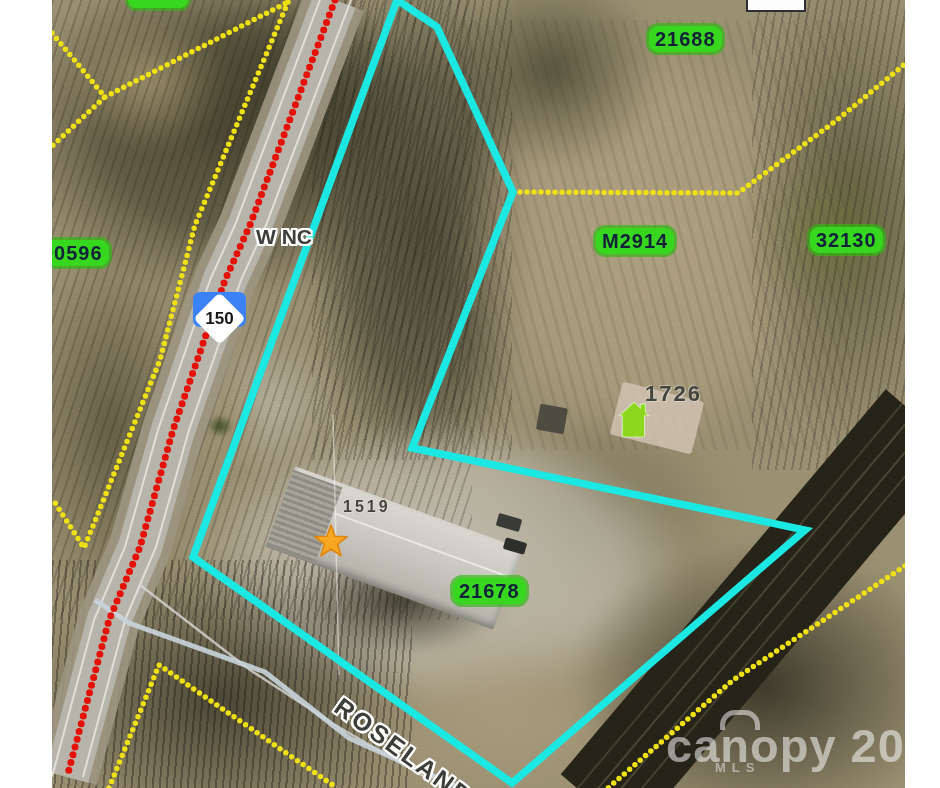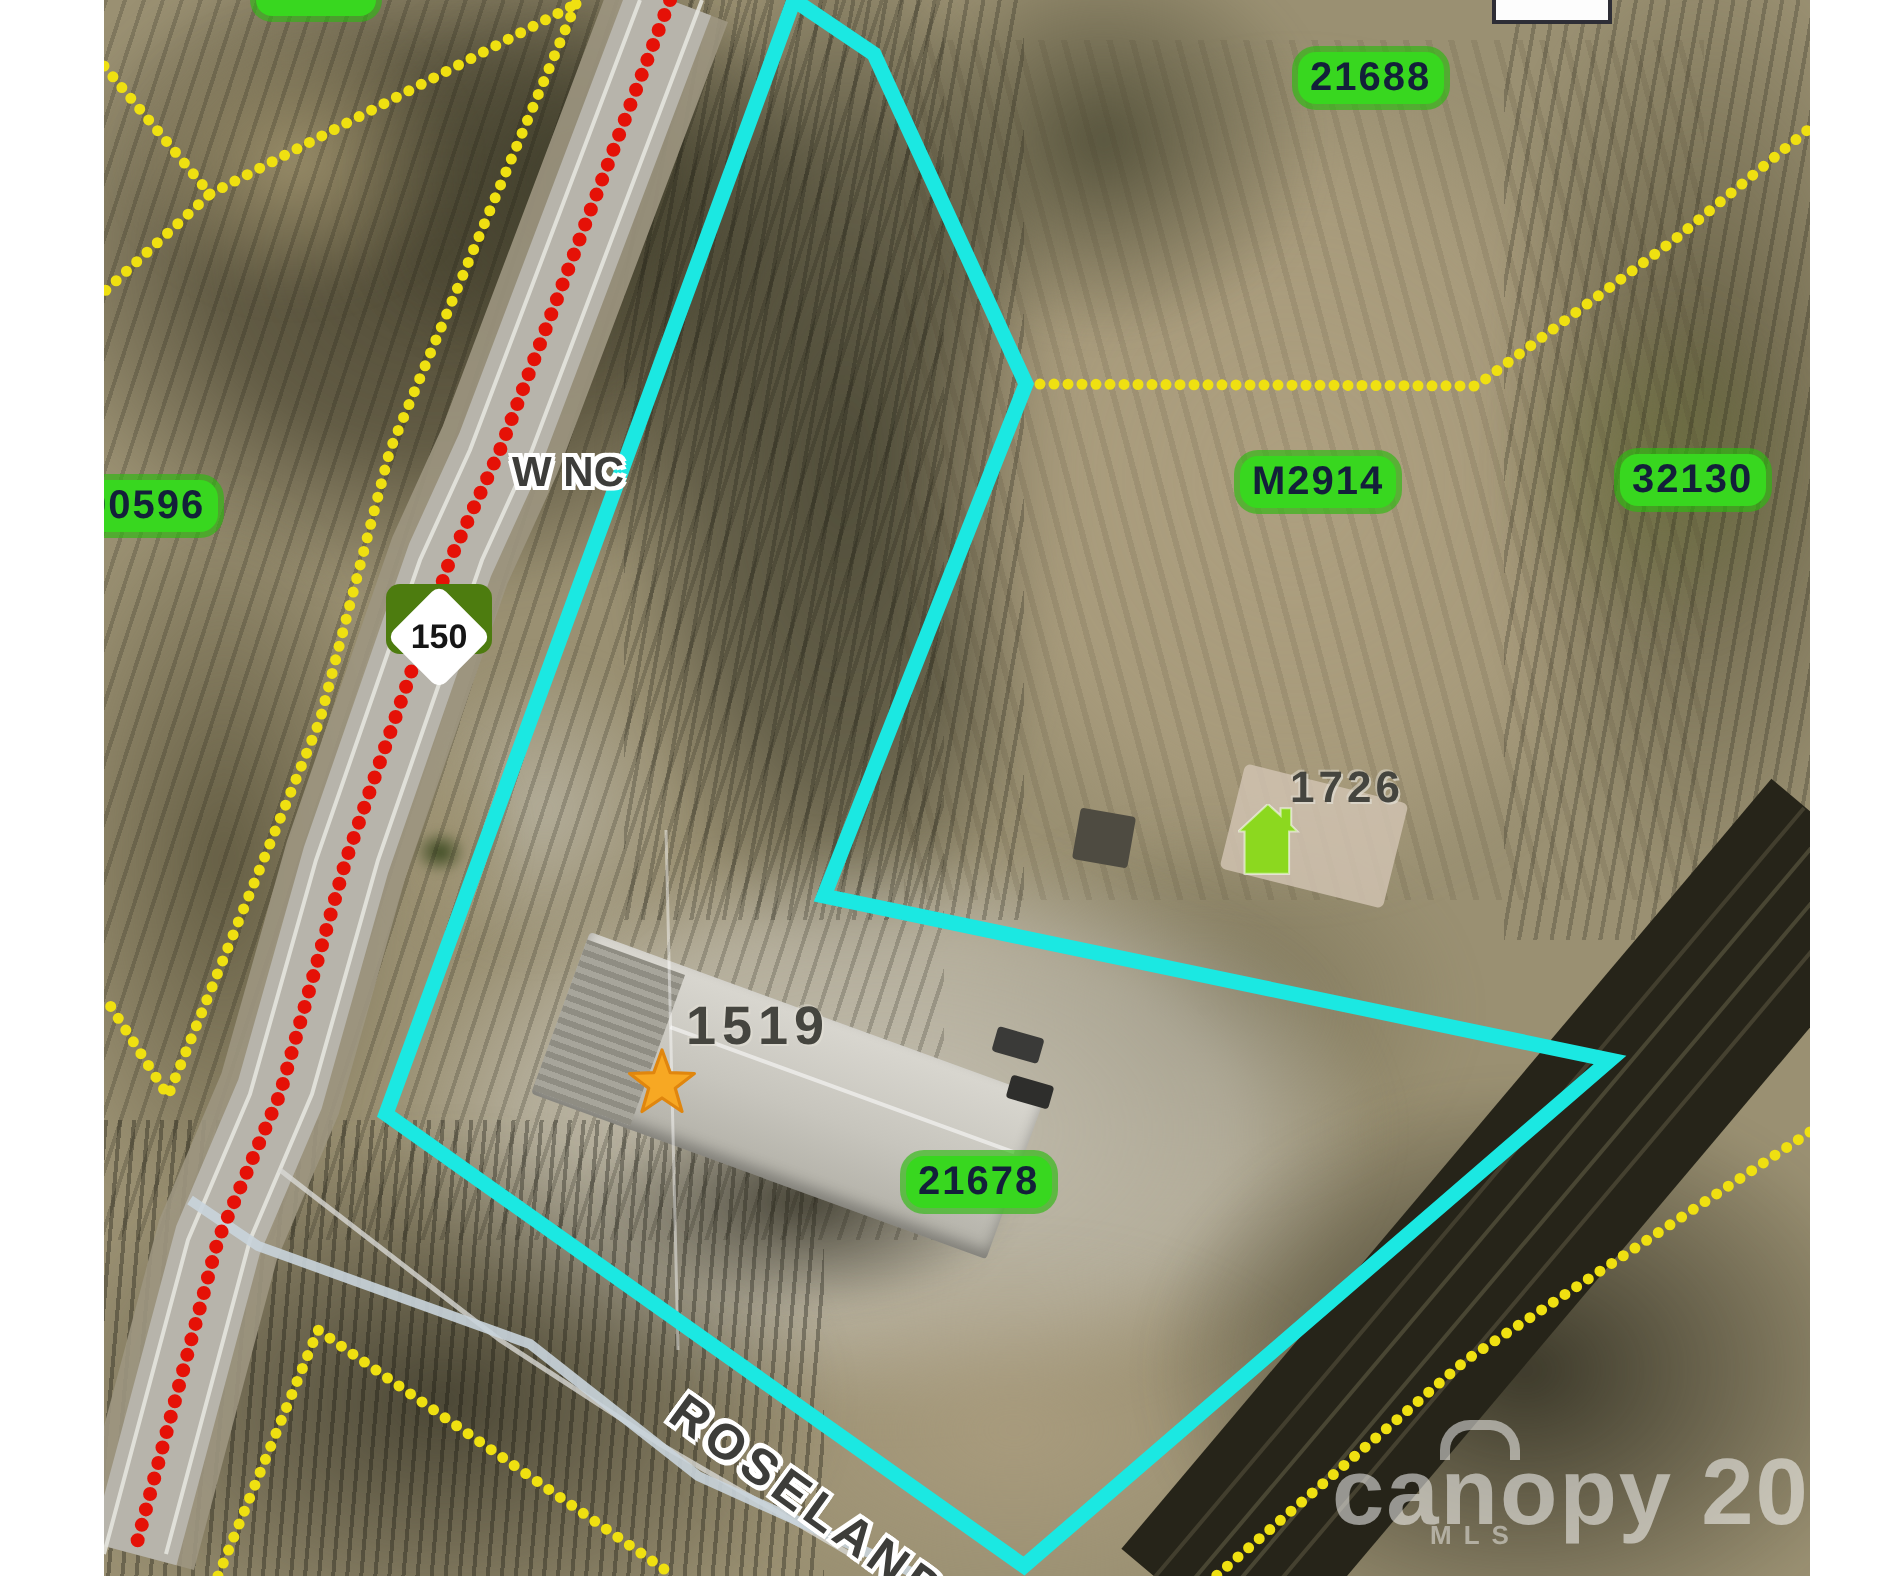--- a/index.html
+++ b/index.html
@@ -24,21 +24,21 @@
   
   .halo{color:#3d3d3a;font-weight:bold;
         text-shadow:-2px 0 0 #fff,2px 0 0 #fff,0 -2px 0 #fff,0 2px 0 #fff,
         -2px -2px 0 #fff,2px 2px 0 #fff,-2px 2px 0 #fff,2px -2px 0 #fff;}
   #roadname{position:absolute;left:128px;top:224px;width:132px;z-index:40;
             text-align:right;font-size:21px;line-height:25px;}
   #roseland{position:absolute;left:294px;top:692px;z-index:40;font-size:25px;
             letter-spacing:3px;transform:rotate(36deg);transform-origin:left top;}
   
   #shield{position:absolute;left:141px;top:292px;width:53px;height:35px;z-index:40;
-          background:#4d7c0f;border-radius:7px;}
+          background:#3b82f6;border-radius:7px;}
   #shield .diamond{position:absolute;left:8px;top:8px;width:37px;height:37px;
           background:#ffffff;transform:rotate(45deg);border-radius:5px;}
   #shield .num{position:absolute;left:0;top:17px;width:100%;text-align:center;
           font-size:17px;font-weight:bold;color:#151515;letter-spacing:0;}
   
   .wm{position:absolute;z-index:45;color:rgba(255,255,255,.52);font-weight:bold;white-space:nowrap;}
   #wm-forsale{left:738px;top:686px;font-size:37px;}
   #wm-canopy{left:614px;top:718px;font-size:47px;letter-spacing:1px;font-weight:bold;}
   #wm-arc{position:absolute;left:668px;top:710px;width:30px;height:15px;z-index:45;
           border:5px solid rgba(255,255,255,.5);border-bottom:none;
@@ -121,26 +121,26 @@
       </g>
 
       <polygon points="345,0 385,27 461,192 360,448 753,530 460,783 141,557" fill="none" stroke="#1be8e2" stroke-width="7.5" stroke-linejoin="miter"></polygon>
     </svg>
 
     <div id="toplabel"></div>
     <div id="topbox"></div>
 
     <div class="plabel" style="left:597px;top:26px;">21688</div>
     <div class="plabel" style="left:-16px;top:240px;">00596</div>
-    <div class="plabel" style="left:568px;top:228px;">M2914</div>
+    <div class="plabel" style="left:544px;top:228px;">M2914</div>
     <div class="plabel" style="left:758px;top:227px;">32130</div>
     <div class="plabel" style="left:401px;top:578px;">21678</div>
 
     <div class="addr" style="left:593px;top:381px;font-size:22px;letter-spacing:2px;">1726</div>
-    <div class="addr" style="left:291px;top:498px;font-size:27px;letter-spacing:3px;">1519</div>
+    <div class="addr" style="left:291px;top:498px;font-size:16px;letter-spacing:3px;">1519</div>
 
     <div id="roadname">
       <div class="halo">W NC</div>
     </div>
 
     <div id="shield">
       <div class="diamond"></div>
       <div class="num">150</div>
     </div>
 

